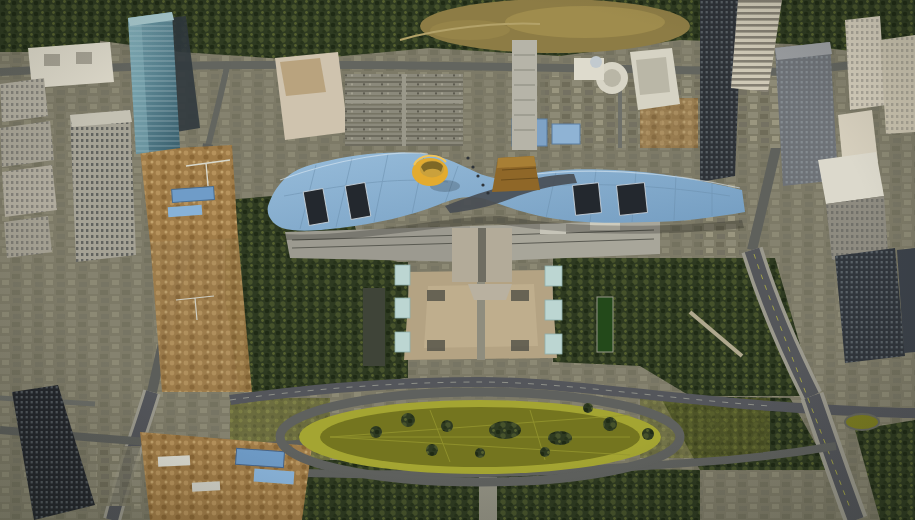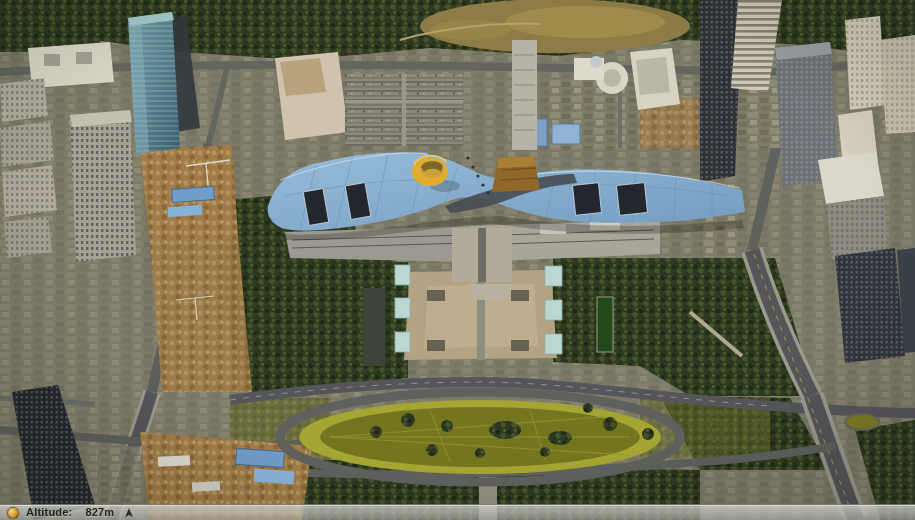--- a/index.html
+++ b/index.html
@@ -366,23 +366,13 @@
         <polygon points="498,158 534,156 540,190 492,192" fill="#8f6728"></polygon>
         <polygon points="498,158 534,156 536,166 497,168" fill="#a87f35"></polygon>
         <path d="M502,170 L536,168 M501,180 L538,178" stroke="#6b4d1c" stroke-width="1"></path>
       </g>
     </g>
 
     <rect width="915" height="520" fill="url(#vign)"></rect>
   </svg>
   </div>
 
-  <div class="status-bar">
-    <span class="globe-dot"></span>
-    <span class="txt">Altitude:</span>
-    <span class="txt alt-value">827m</span>
-    <span class="north-arrow">
-      <svg width="12" height="12" viewBox="0 0 12 12">
-        <path d="M6,0.8 L10.4,11 L6,8 L1.6,11 Z" fill="#2c2c24" stroke="rgba(255,255,255,0.35)" stroke-width="0.5"></path>
-      </svg>
-    </span>
-  </div>
 </div>
 
 </body></html>

